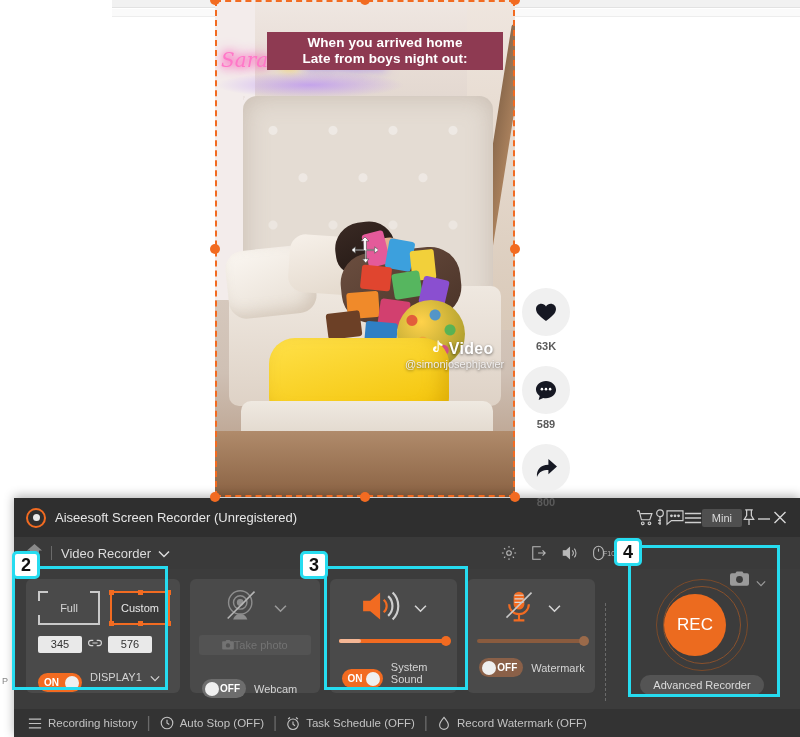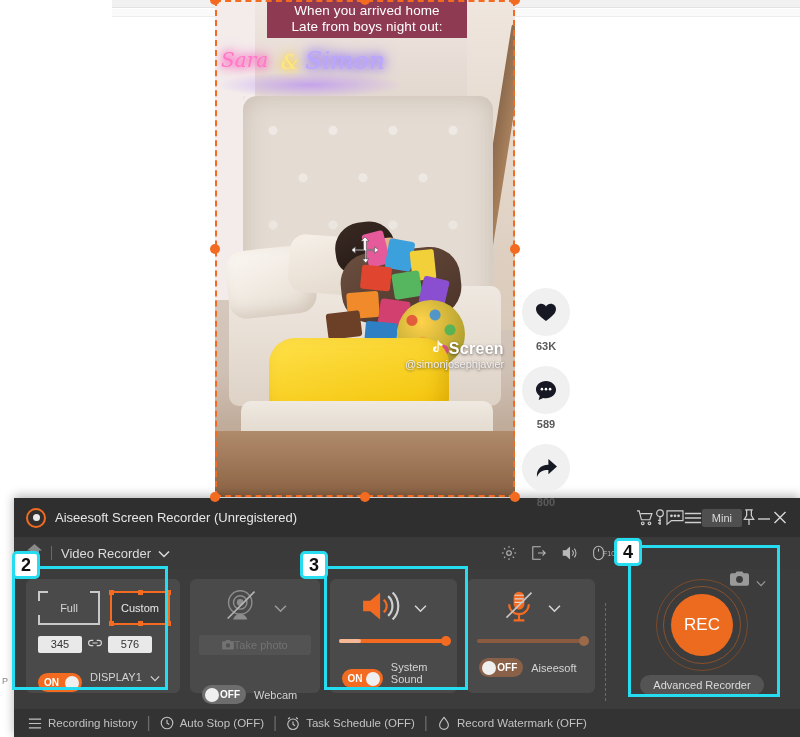--- a/index.html
+++ b/index.html
@@ -61,23 +61,23 @@
   .neon-a { position:absolute; left:0; top:8px; font-family:"DejaVu Serif", serif; font-style:italic;
             font-size:20px; color:#ff77c8; text-shadow:0 0 7px #ff4fb5,0 0 14px #ff2fa5; }
   .neon-b { position:absolute; left:60px; top:10px; font-family:"DejaVu Serif", serif; font-style:italic;
             font-size:20px; color:#ffe97a; text-shadow:0 0 7px #ffd84a,0 0 14px #ffc400; }
   .neon-c { position:absolute; left:84px; top:6px; font-family:"DejaVu Serif", serif; font-style:italic;
             font-size:25px; color:#b9a6ff; text-shadow:0 0 8px #8a6bff,0 0 16px #6d4bff; }
   .neon-glow { position:absolute; left:0px; top:72px; width:190px; height:26px;
                background: radial-gradient(ellipse at 50% 50%, rgba(170,120,255,.55), rgba(170,120,255,0) 70%); }
   
   .caption {
-    position: absolute; left: 52px; top: 0; width: 200px;
+    position: absolute; left: 52px; top: 32px; width: 236px;
     background: #8e3a52; color:#fff; text-align:center;
-    font-size: 13.5px; font-weight: normal; line-height: 16px; padding: 3px 6px;
+    font-size: 13.5px; font-weight: bold; line-height: 16px; padding: 3px 6px;
     letter-spacing:.1px;
   }
   
   .mattress { position:absolute; left:14px; top:286px; width:272px; height:120px;
               background: linear-gradient(180deg,#efe8e0,#ded2c6); border-radius:10px; }
   .pillow1 { position:absolute; left:12px; top:248px; width:88px; height:68px;
              background: linear-gradient(160deg,#fbf7f2,#e6ddd2); border-radius:18px;
              box-shadow: inset -6px -6px 14px rgba(170,150,130,.3); transform: rotate(-6deg); }
   .pillow2 { position:absolute; left:74px; top:236px; width:80px; height:58px;
              background: linear-gradient(160deg,#f7f1ea,#e2d7ca); border-radius:16px; transform: rotate(4deg); }
@@ -174,38 +174,38 @@
   .sw { width:44px; height:19px; border-radius:10px; display:flex; align-items:center;
         font-size:10px; font-weight:bold; color:#fff; position:relative; }
   .sw.on { background:#f26b21; justify-content:flex-start; padding-left:6px;margin-top:11px; }
   .sw.off { background:#6d6d6d; justify-content:flex-end; padding-right:6px; }
   .sw.offbrown { background:#8a6048; justify-content:flex-end; padding-right:6px; }
   .sw .knob { width:14px; height:14px; border-radius:50%; background:#efefef; position:absolute; top:2.5px; }
   .sw.on .knob { right:3px; } .sw.off .knob, .sw.offbrown .knob { left:3px; }
   .sw-label { color:#d4d4d4; font-size:11px; }
 
   .cam-icon-row { display:flex; align-items:center; justify-content:center; gap:12px; padding-top:10px; }
-  .take-photo { margin:8px auto 14px auto; width:112px; height:20px; background:#535353;
+  .take-photo { margin:8px auto 8px auto; width:112px; height:20px; background:#535353;
                 border-radius:3px; color:#737373; font-size:11px; display:flex;
                 align-items:center; justify-content:center; }
   .slider { margin:12px auto 0 auto; width:108px; height:4px; border-radius:2px; position:relative; }
   .slider.on { background:#f26b21; }
   .slider.on::before { content:""; position:absolute; left:0; top:0; width:22px; height:4px;
                        background:#f5b795; border-radius:2px; }
   .slider.off { background:#8a5b3e; }
   .slider .sknob { position:absolute; right:-4px; top:-3px; width:10px; height:10px; border-radius:50%; }
   .slider.on .sknob { background:#f26b21; }
   .slider.off .sknob { background:#9a6a4a; }
 
   .rec-wrap { position:relative; width:172px; height:124px; display:flex;
               flex-direction:column; align-items:center; }
   .rec-ring { position:relative; width:92px; height:92px; border-radius:50%;
               border:1px solid #7a4a2a; display:flex; align-items:center; justify-content:center; }
   .rec-ring2 { width:78px; height:78px; border-radius:50%; border:1px solid #8a512c;
-               display:flex; align-items:center; justify-content:center; }
+               display:flex; align-items:center; justify-content:flex-start; }
   .rec-btn { width:62px; height:62px; border-radius:50%; background:#ec6b1f; color:#fff;
              font-size:17px; display:flex; align-items:center; justify-content:center; }
   .adv-rec { margin-top:4px; width:124px; height:20px; background:#545454; border-radius:10px;
              color:#dcdcdc; font-size:11px; display:flex; align-items:center; justify-content:center; }
   .cam-top { position:absolute; right:22px; top:-8px; }
   .vsep { width:1px; height:98px; border-left:1px dashed #6a6a6a; align-self:center; margin-top:6px; }
 
   .statusbar { position:absolute; left:0; bottom:0; width:786px; height:28px; background:#333333;
                display:flex; align-items:center; padding:0 14px; gap:9px; }
   .sb-item { display:flex; align-items:center; gap:6px; color:#c2c2c2; font-size:11.5px; }
@@ -274,21 +274,21 @@
         <div>Late from boys night out:</div>
       </div>
     </div>
   </div>
 
   <div class="tt-watermark">
     <svg width="14" height="16" viewBox="0 0 24 28" style="vertical-align:-2px">
       <path d="M15 1v15a5 5 0 1 1-4-4.9V15a2 2 0 1 0 2 2V1z" fill="#fff"></path>
       <path d="M15 1c.6 3.4 2.8 5.6 6.5 6v3.4C18 10.1 16 8.8 15 7.3z" fill="#fff"></path>
     </svg>
-    <span>Screen</span>
+    <span>Video</span>
   </div>
   <div class="tt-handle">@simonjosephjavier</div>
 
   <div class="rail">
     <div class="rail-item">
       <div class="rail-circle">
         <svg width="22" height="20" viewBox="0 0 24 22">
             <path d="M12 21C6 16.5 1 12.6 1 7.8 1 4.3 3.8 2 6.8 2 8.9 2 10.9 3.1 12 4.9 13.1 3.1 15.1 2 17.2 2 20.2 2 23 4.3 23 7.8c0 4.8-5 8.7-11 13.2z" fill="#161823"></path>
           </svg>
       </div>
@@ -544,21 +544,21 @@
           </span>
         </div>
         <div class="slider off">
             <i class="sknob"></i>
           </div>
         <div class="toggle-row" style="padding-top:15px">
           <div class="sw offbrown">
             <span>OFF</span>
             <i class="knob"></i>
           </div>
-          <span class="sw-label">Aiseesoft</span>
+          <span class="sw-label">Watermark</span>
         </div>
       </div>
 
       <div class="vsep"></div>
 
       <div class="card card-rec">
         <div class="rec-wrap">
           <div class="cam-top">
             <svg width="19" height="16" viewBox="0 0 20 16" fill="#9a9a9a">
               <path d="M7 0h6l1.4 2H18a2 2 0 0 1 2 2v9a2 2 0 0 1-2 2H2a2 2 0 0 1-2-2V4a2 2 0 0 1 2-2h3.6z"></path>

